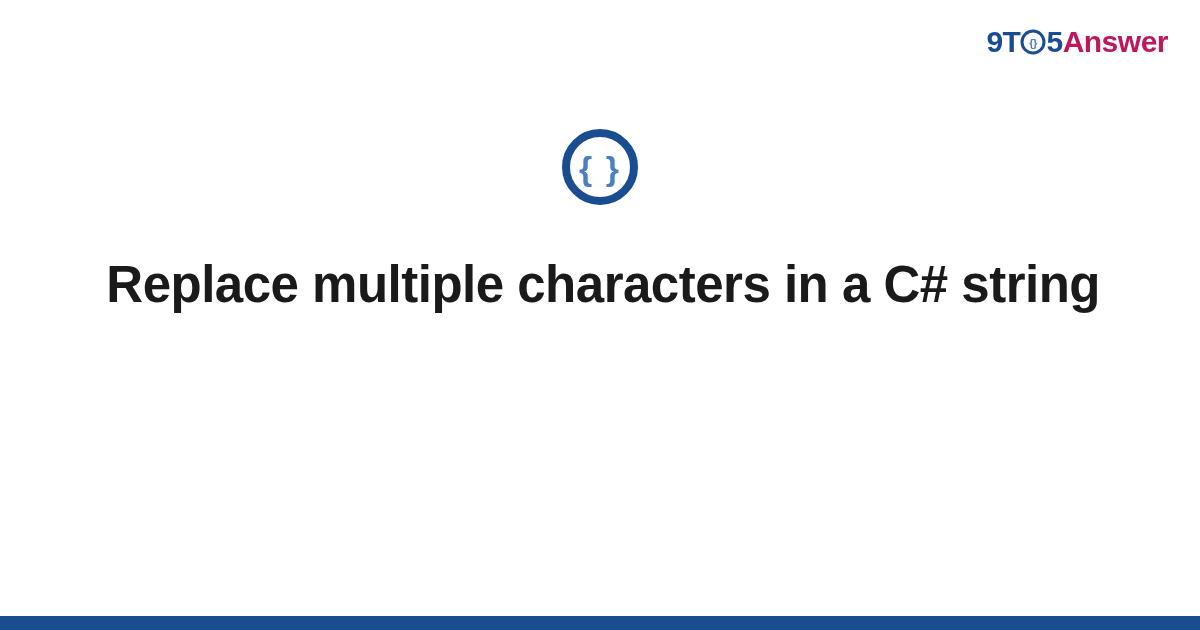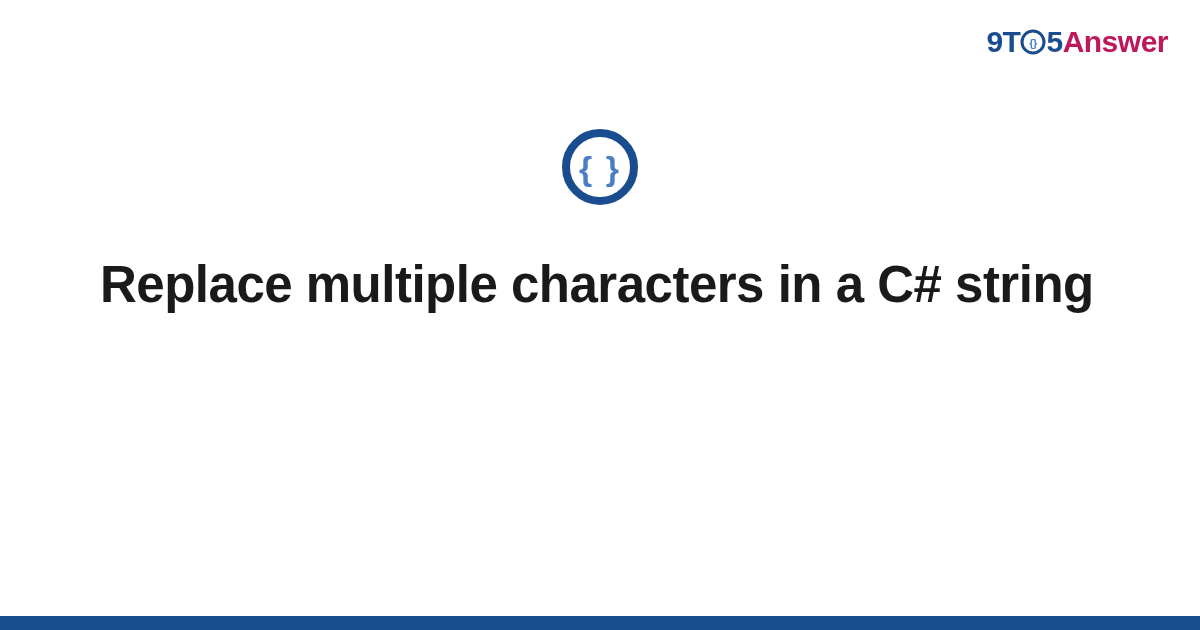--- a/index.html
+++ b/index.html
@@ -48,21 +48,21 @@
       top: 128px;
       left: 50%;
       transform: translateX(-50%);
     }
     .title {
       position: absolute;
       top: 252px;
       left: 50%;
       transform: translateX(-50%);
       width: 1000px;
-      text-align: left;
+      text-align: right;
       font-size: 51px;
       font-weight: 700;
       color: #1a1a1a;
       line-height: 1.28;
       letter-spacing: -0.5px;
     }
     .bottom-bar {
       position: absolute;
       bottom: 0;
       left: 0;

